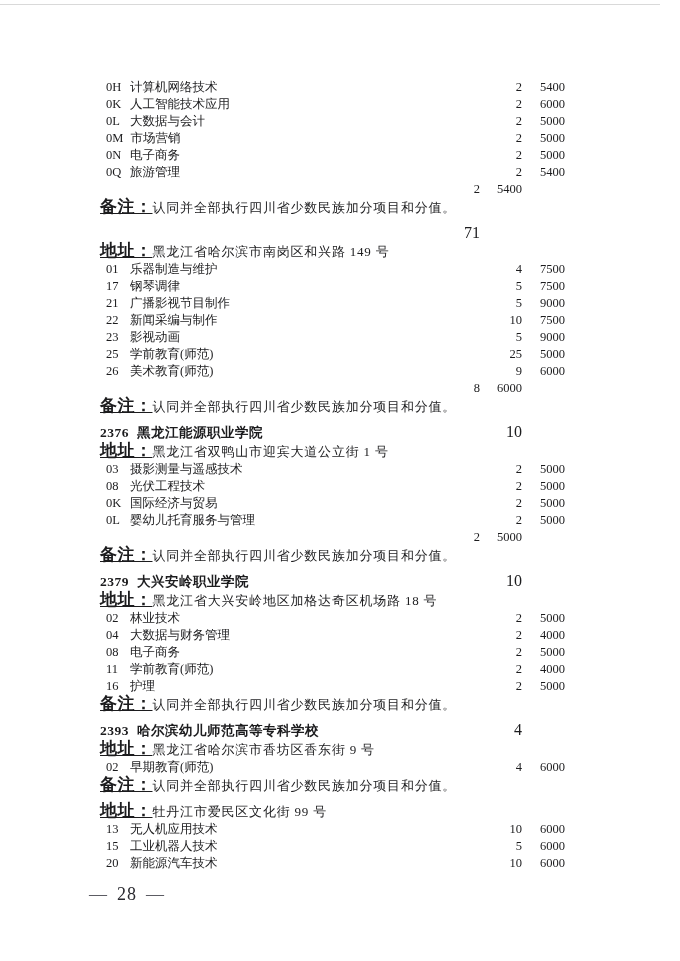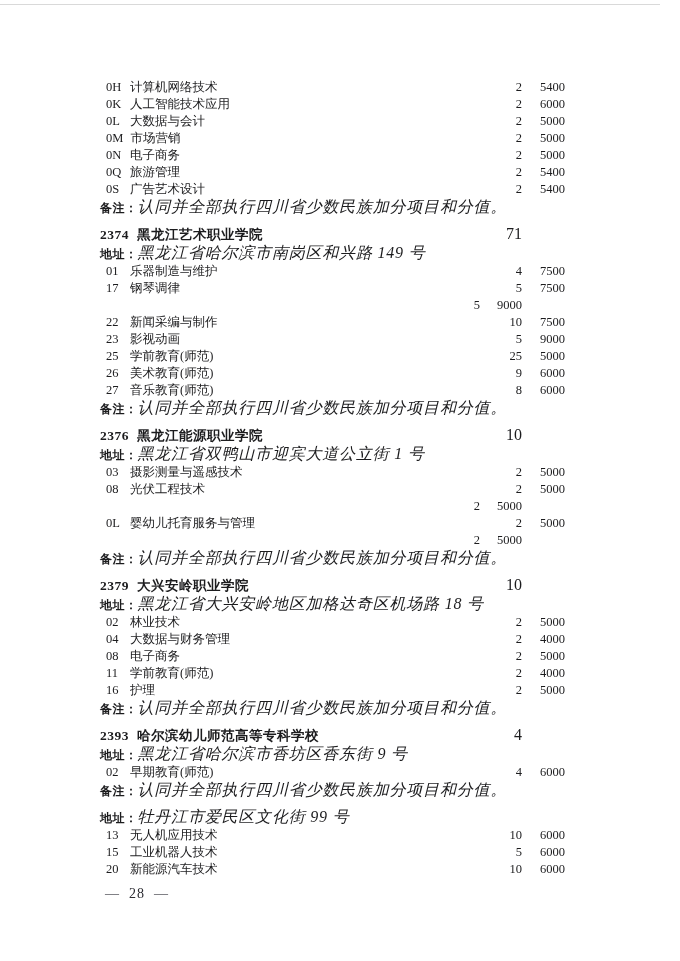--- a/index.html
+++ b/index.html
@@ -60,47 +60,47 @@
   .inst-total { font-size: 16px; }
 
   .inst-address {
     line-height: 17px;
     font-size: 12px;
     white-space: nowrap;
   }
   .label-bold {
     font-family: "Liberation Sans", "DejaVu Sans", sans-serif;
     font-weight: bold;
-    font-size: 12px;
+    font-size: 17px;
     letter-spacing: 0.5px;
+    text-decoration: underline;
   }
   .kai-text {
-    font-style: italic;
-    font-size: 16px;
+    font-size: 13px;
     letter-spacing: 0.8px;
   }
 
   .program-row { padding-left: 6px; }
   .prog-text {
     font-size: 12.5px;
     white-space: nowrap;
   }
   .prog-code {
     display: inline-block;
     min-width: 17px;
     margin-right: 7px;
   }
 
   .inst-note { line-height: 17px; white-space: nowrap; }
 
   .footer {
     position: absolute;
     top: 885px;
-    left: 96px;
-    font-size: 14px;
+    left: 80px;
+    font-size: 18px;
     color: #2a2a30;
     letter-spacing: 1px;
     line-height: 18px;
   }
   .footer .dash { color: #55555c; padding: 0 9px; }
 </style>
 </head>
 <body>
 
 <div class="page">
@@ -152,37 +152,31 @@
 
   <div class="grid-row program-row">
     <div class="prog-text">
       <span class="prog-code">0Q</span><span>旅游管理</span>
     </div>
     <div class="num-cell">2</div>
     <div class="num-cell">5400</div>
   </div>
 
   <div class="grid-row program-row">
-    <div class="prog-text">
-      <span class="prog-code">0S</span><span>广告艺术设计</span>
-    </div>
     <div class="num-cell">2</div>
     <div class="num-cell">5400</div>
   </div>
 </div>
     <div class="inst-note">
       <span class="label-bold">备注：</span><span class="kai-text">认同并全部执行四川省少数民族加分项目和分值。</span>
     </div>
   </section>
 
   <section class="institution">
     <div class="grid-row inst-header">
-      <div>
-        <span class="inst-code">2374</span><span class="inst-name">黑龙江艺术职业学院</span>
-      </div>
       <div class="num-cell inst-total">71</div>
       <div></div>
     </div>
     <div class="inst-address">
       <span class="label-bold">地址：</span><span class="kai-text">黑龙江省哈尔滨市南岗区和兴路 149 号</span>
     </div>
     <div class="programs">
   <div class="grid-row program-row">
     <div class="prog-text">
       <span class="prog-code">01</span><span>乐器制造与维护</span>
@@ -193,20 +187,23 @@
 
   <div class="grid-row program-row">
     <div class="prog-text">
       <span class="prog-code">17</span><span>钢琴调律</span>
     </div>
     <div class="num-cell">5</div>
     <div class="num-cell">7500</div>
   </div>
 
   <div class="grid-row program-row">
+    <div class="prog-text">
+      <span class="prog-code">21</span><span>广播影视节目制作</span>
+    </div>
     <div class="num-cell">5</div>
     <div class="num-cell">9000</div>
   </div>
 
   <div class="grid-row program-row">
     <div class="prog-text">
       <span class="prog-code">22</span><span>新闻采编与制作</span>
     </div>
     <div class="num-cell">10</div>
     <div class="num-cell">7500</div>
@@ -230,23 +227,20 @@
 
   <div class="grid-row program-row">
     <div class="prog-text">
       <span class="prog-code">26</span><span>美术教育(师范)</span>
     </div>
     <div class="num-cell">9</div>
     <div class="num-cell">6000</div>
   </div>
 
   <div class="grid-row program-row">
-    <div class="prog-text">
-      <span class="prog-code">27</span><span>音乐教育(师范)</span>
-    </div>
     <div class="num-cell">8</div>
     <div class="num-cell">6000</div>
   </div>
 </div>
     <div class="inst-note">
       <span class="label-bold">备注：</span><span class="kai-text">认同并全部执行四川省少数民族加分项目和分值。</span>
     </div>
   </section>
 
   <section class="institution">
@@ -271,20 +265,23 @@
 
   <div class="grid-row program-row">
     <div class="prog-text">
       <span class="prog-code">08</span><span>光伏工程技术</span>
     </div>
     <div class="num-cell">2</div>
     <div class="num-cell">5000</div>
   </div>
 
   <div class="grid-row program-row">
+    <div class="prog-text">
+      <span class="prog-code">0K</span><span>国际经济与贸易</span>
+    </div>
     <div class="num-cell">2</div>
     <div class="num-cell">5000</div>
   </div>
 
   <div class="grid-row program-row">
     <div class="prog-text">
       <span class="prog-code">0L</span><span>婴幼儿托育服务与管理</span>
     </div>
     <div class="num-cell">2</div>
     <div class="num-cell">5000</div>

